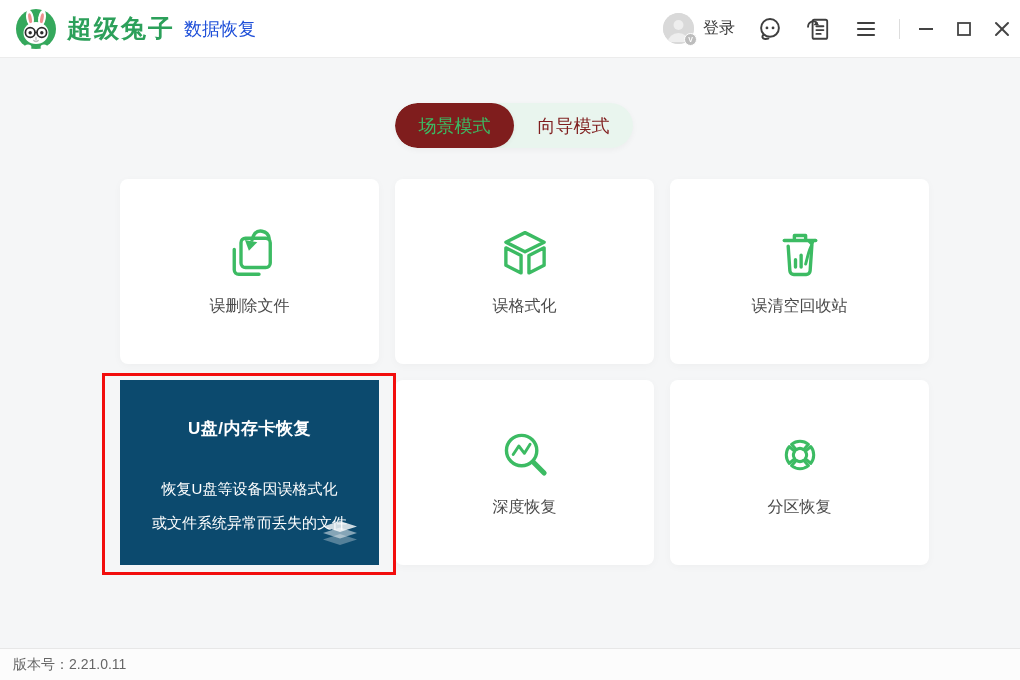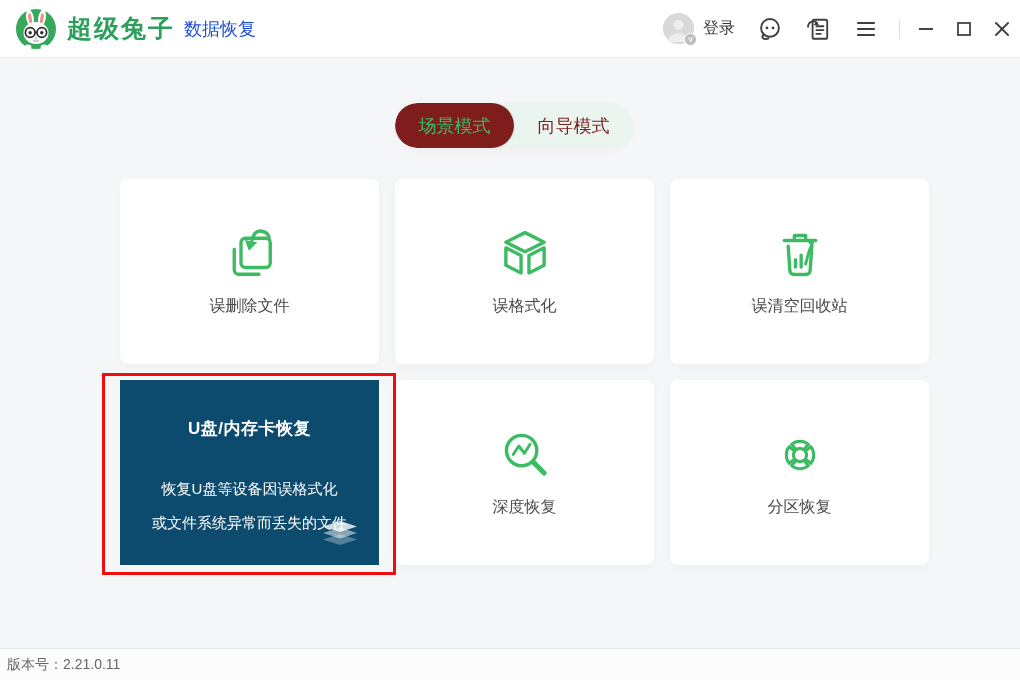--- a/index.html
+++ b/index.html
@@ -48,21 +48,21 @@
                 display:flex; flex-direction:column; align-items:center; text-align:center; }
   .cg-title { margin-top:37px; color:#fff; font-size:17px; font-weight:bold; letter-spacing:0.5px; }
   .cg-desc { margin-top:32px; color:#fff; font-size:15px; line-height:34px; }
   .cg-layers { position:absolute; right:18px; bottom:14px; width:42px; height:30px; }
   .red-annotation { position:absolute; left:-18px; right:-17px; top:-7px; bottom:-10px;
                     border:3px solid #f20d0d; pointer-events:none; z-index:6; }
 
   
   .footer { position:absolute; left:0; right:0; bottom:0; height:32px; background:#fcfcfc;
             border-top:1px solid #e7e7e7; display:flex; align-items:center; }
-  .version { margin-left:7px; font-size:14px; color:#666; }
+  .version { margin-left:13px; font-size:14px; color:#666; }
 
   svg { display:block; }
 </style>
 </head>
 <body>
 
 <div class="window">
 
   <div class="header">
     <div class="logo-wrap">

